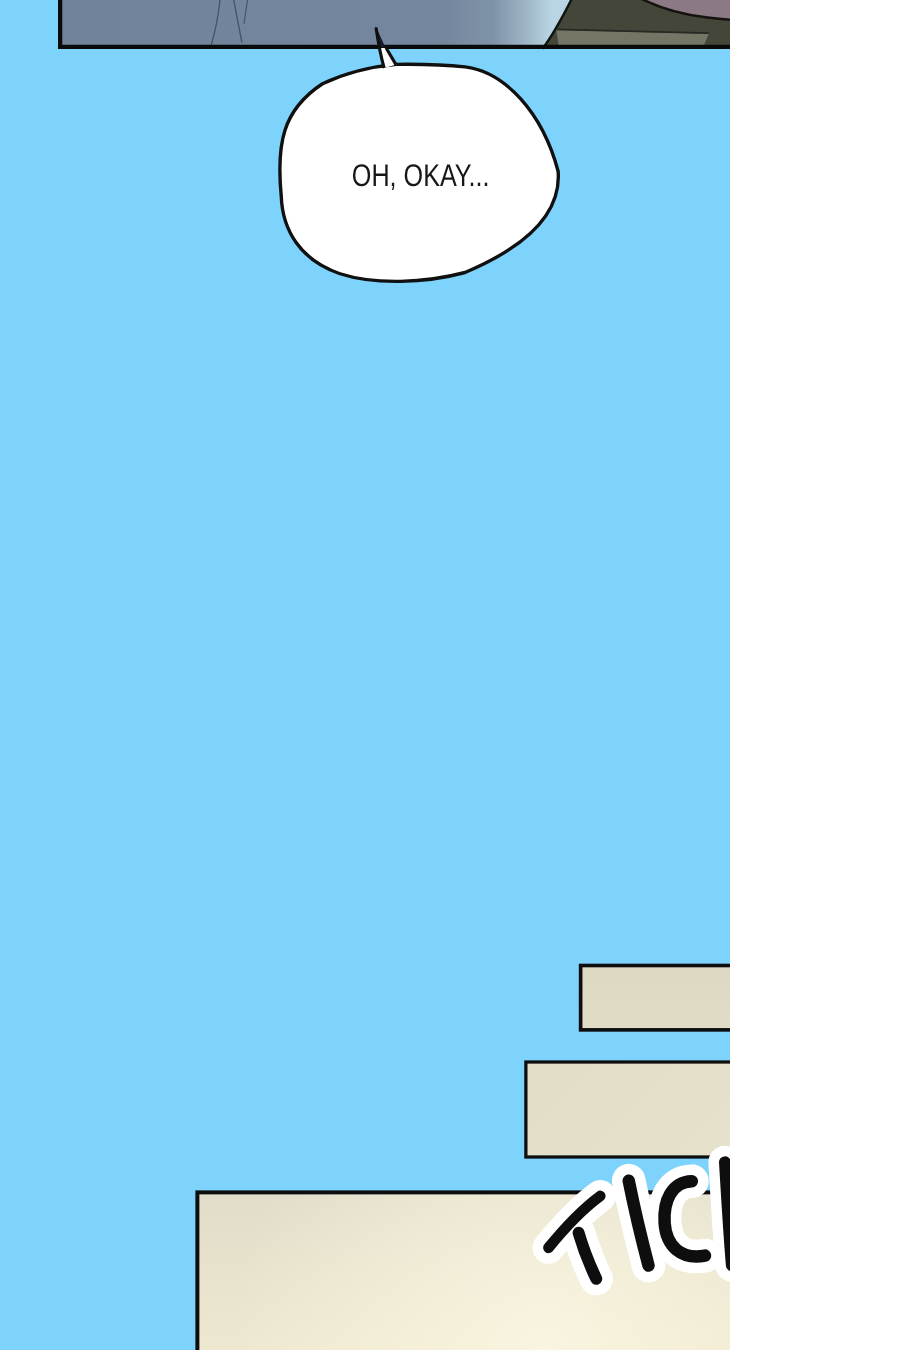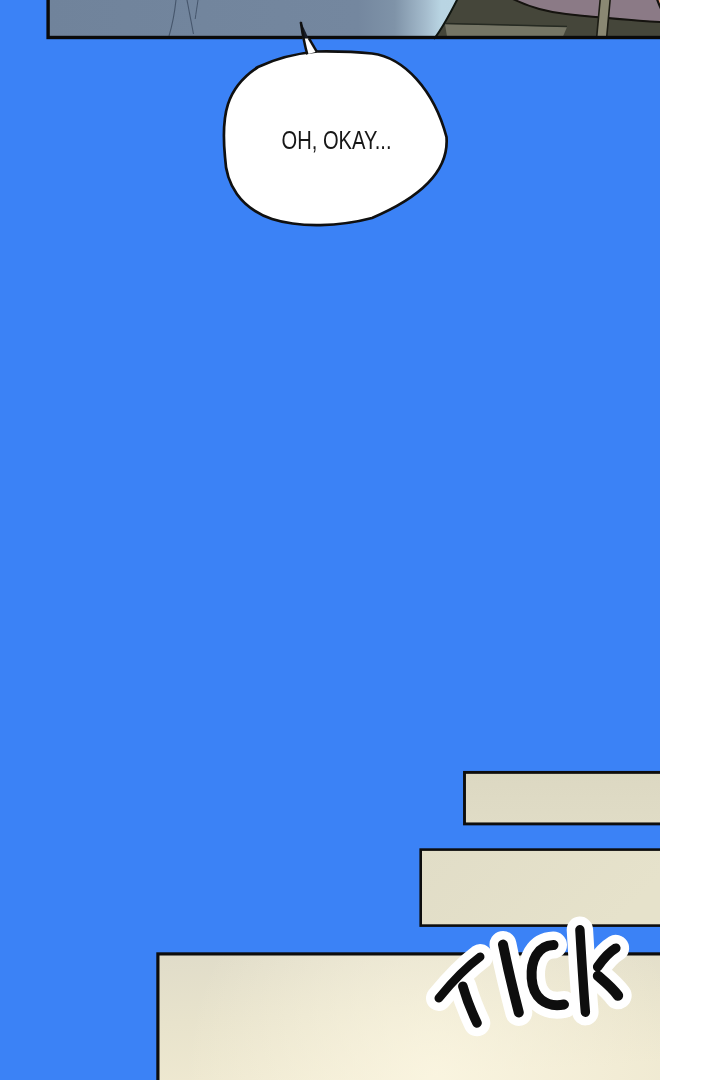--- a/index.html
+++ b/index.html
@@ -1,16 +1,16 @@
 <!DOCTYPE html>
 <html><head>
 <meta charset="utf-8">
 <style>
   html,body{margin:0;padding:0;background:#ffffff;}
-  #page{position:relative;width:660px;height:1080px;background:#3b82f6;overflow:hidden;}
+  #page{position:relative;width:584px;height:1080px;background:#7dd3fc;overflow:hidden;}
   svg{display:block;}
 </style>
 </head>
 <body>
 <div id="page">
 <svg width="720" height="1080" viewBox="0 0 720 1080" xmlns="http://www.w3.org/2000/svg">
   <defs>
     <linearGradient id="panelblue" x1="48" y1="0" x2="667" y2="0" gradientUnits="userSpaceOnUse">
       <stop offset="0" stop-color="#70839b"></stop>
       <stop offset="0.5" stop-color="#74879f"></stop>

